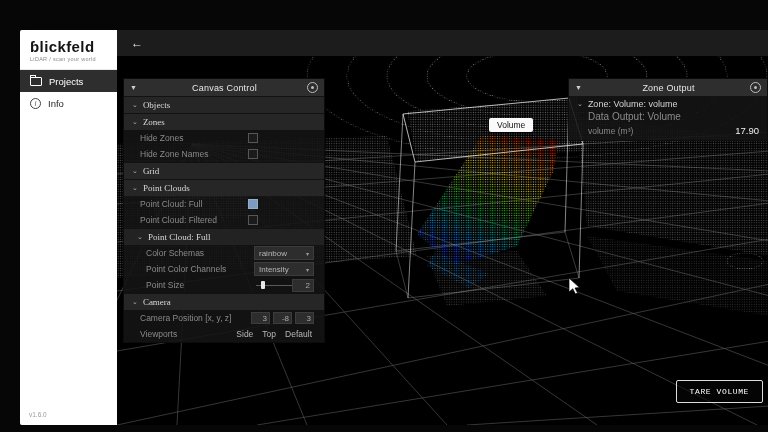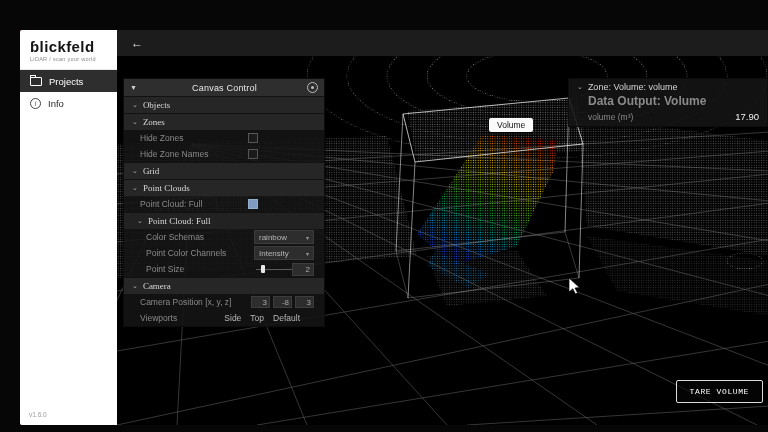--- a/index.html
+++ b/index.html
@@ -52,26 +52,26 @@
   .select .sel-text{flex:1;white-space:nowrap;overflow:hidden;}
   .select .caret{font-size:6px;color:#9a9a9a;}
   .slider{width:40px;height:10px;position:relative;cursor:pointer;margin-left:2px;}
   .slider .track{position:absolute;left:0;right:0;top:4.5px;height:1.5px;background:#5a5a5a;}
   .slider .handle{position:absolute;left:5px;top:1px;width:4px;height:8px;background:#e8e8e8;border-radius:1px;}
   .val-box{width:16px;height:11px;background:#2d2d2d;border:1px solid #3c3c3c;color:#a8a8a8;
     font-size:8px;display:flex;align-items:center;justify-content:flex-end;padding:0 3px;margin-left:auto;margin-right:2px;}
   .num{width:13px;height:10px;background:#2d2d2d;border:1px solid #3c3c3c;color:#a8a8a8;
     font-size:8px;text-align:right;padding:0 2px;margin-left:3px;font-family:"Liberation Sans",sans-serif;}
   .num-group{margin-left:auto;margin-right:2px;display:flex;}
-  .vp-btns{margin-left:auto;margin-right:16px;display:flex;gap:9px;}
+  .vp-btns{margin-left:auto;margin-right:4px;display:flex;gap:9px;}
   .vp-btn{color:#b8b8b8;font-size:8.5px;cursor:pointer;}
   
   .zone-output{right:2px;top:22px;width:198px;}
   .zo-row1{display:flex;align-items:center;gap:5px;padding:3px 8px 1px;font-size:9px;color:#d5d5d5;}
-  .zo-row2{padding:1px 8px 1px 19px;font-size:12px;color:#8a8a8a;font-weight:bold;}
+  .zo-row2{padding:1px 8px 1px 19px;font-size:10px;color:#8a8a8a;}
   .zo-row3{display:flex;align-items:center;padding:2px 8px 4px 19px;font-size:8.5px;color:#8a8a8a;}
   .zo-val{margin-left:auto;color:#efefef;font-size:9.5px;}
   
   .volume-pill{position:absolute;left:372px;top:62px;background:#fafafa;color:#111;
     font-size:8.5px;padding:2px 8px;border-radius:2px;z-index:10;box-shadow:0 1px 2px rgba(0,0,0,.6);}
   .tare-btn{position:absolute;right:7px;bottom:22px;border:1px solid #dcdcdc;color:#fff;
     background:rgba(8,8,8,.55);font-size:8px;letter-spacing:.6px;padding:6px 13px;border-radius:2px;
     cursor:pointer;z-index:10;font-family:Liberation Mono, monospace;}
 </style>
 </head>
@@ -208,20 +208,24 @@
           </div>
 
           <div class="sec-header">
             <span class="sec-chev">⌄</span>
             <span>Point Clouds</span>
           </div>
           <div class="row">
             <span class="row-label">Point Cloud: Full</span>
             <span class="cb checked"></span>
           </div>
+          <div class="row">
+            <span class="row-label">Point Cloud: Filtered</span>
+            <span class="cb"></span>
+          </div>
 
           <div class="sec-header sub">
             <span class="sec-chev">⌄</span>
             <span>Point Cloud: Full</span>
           </div>
           <div class="row indent2">
             <span class="row-label">Color Schemas</span>
             <span class="select">
               <span class="sel-text">rainbow</span>
               <span class="caret">▾</span>
@@ -259,20 +263,25 @@
             <span class="row-label grow">Viewports</span>
             <span class="vp-btns">
               <span class="vp-btn">Side</span>
               <span class="vp-btn">Top</span>
               <span class="vp-btn">Default</span>
             </span>
           </div>
         </div>
 
         <div class="panel zone-output">
+          <div class="panel-header">
+            <span class="chev">▼</span>
+            <span class="panel-title">Zone Output</span>
+            <span class="pin"></span>
+          </div>
           <div class="zo-row1">
             <span class="sec-chev">⌄</span>
             <span>Zone: Volume: volume</span>
           </div>
           <div class="zo-row2">Data Output: Volume</div>
           <div class="zo-row3">
             <span>volume (m³)</span>
             <span class="zo-val">17.90</span>
           </div>
         </div>

